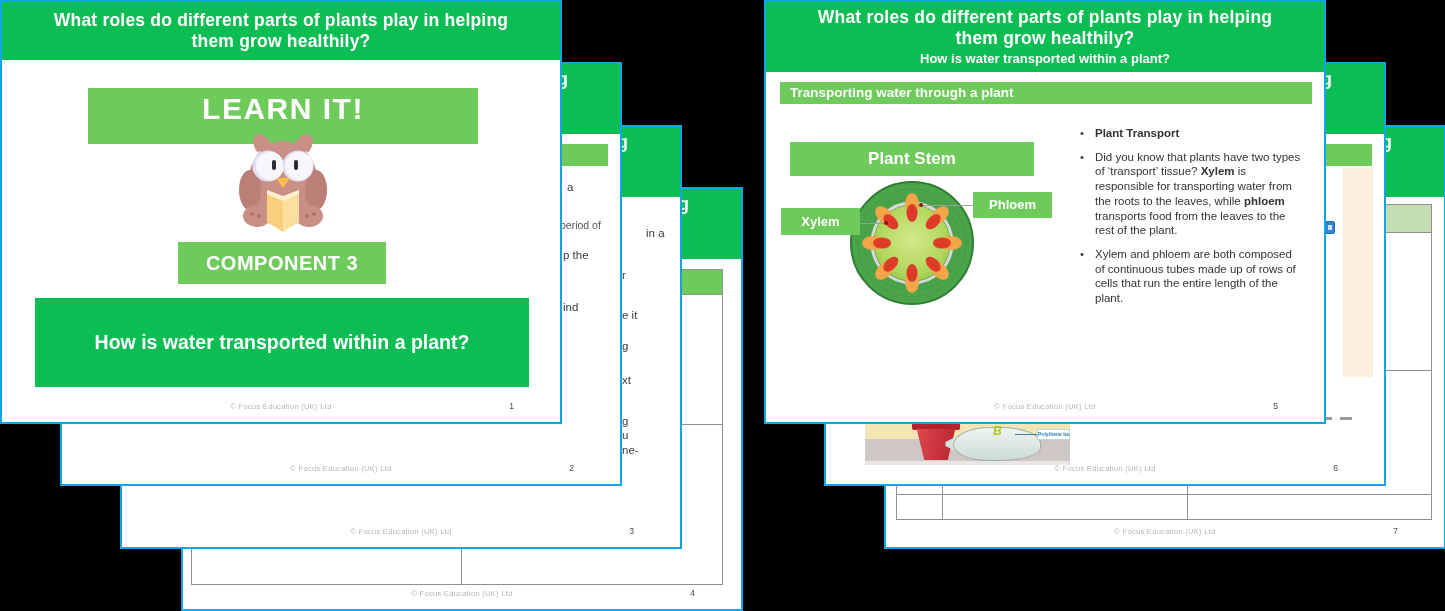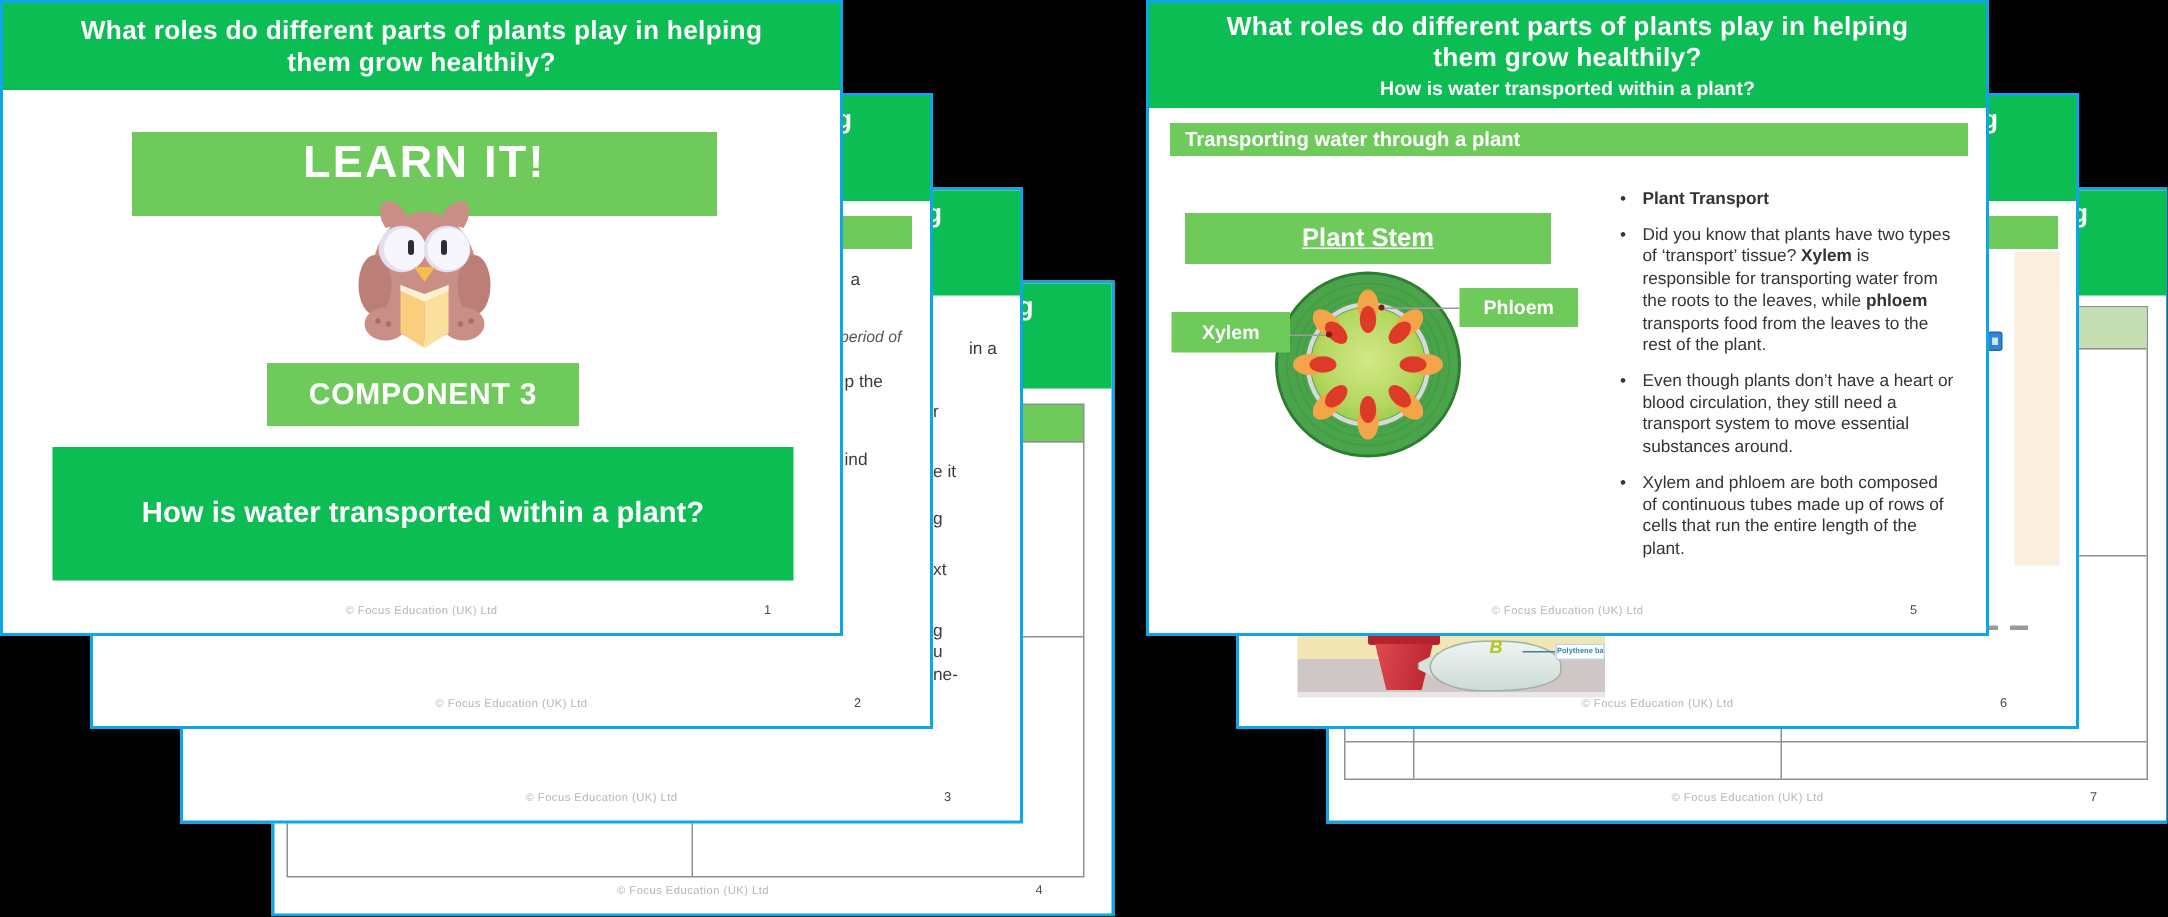--- a/index.html
+++ b/index.html
@@ -25,21 +25,21 @@
 
   
   .banner{position:absolute;background:#6fca5c;color:#fff;font-weight:bold;text-align:center;}
   .learn{left:86px;top:86px;width:390px;height:56px;font-size:30px;line-height:42px;letter-spacing:1.5px;}
   .comp{left:176px;top:240px;width:208px;height:42px;font-size:20px;line-height:42px;letter-spacing:.5px;}
   .qbanner{position:absolute;left:33px;top:296px;width:494px;height:89px;background:#0cbd53;
            color:#fff;font-weight:bold;font-size:19.5px;display:flex;align-items:center;
            justify-content:center;}
   .section-banner{left:14px;top:80px;width:532px;height:22px;font-size:13.5px;line-height:22px;
                   text-align:left;padding-left:10px;box-sizing:border-box;}
-  .stem-banner{left:24px;top:140px;width:244px;height:34px;font-size:17px;line-height:34px;text-decoration:underline;}
+  .stem-banner{left:24px;top:140px;width:244px;height:34px;font-size:17px;line-height:34px;}
   .xylem-box{left:15px;top:206px;width:79px;height:27px;font-size:13px;line-height:27px;}
   .phloem-box{left:207px;top:190px;width:79px;height:26px;font-size:13px;line-height:26px;}
 
   
   .footer{position:absolute;left:0;right:0;bottom:8px;height:12px;}
   .copy{position:absolute;left:0;right:0;text-align:center;font-size:7.5px;color:#b5b5b5;letter-spacing:.3px;}
   .pnum{position:absolute;right:46px;top:-1px;font-size:8.5px;color:#4a4a4a;}
 
   
   .connector{position:absolute;height:1px;background:#9d9d9d;}
@@ -51,21 +51,21 @@
   .stem-svg{position:absolute;left:75px;top:178px;}
 
   
   .bullets{position:absolute;left:300px;top:112px;width:226px;margin:12px;padding:0;list-style:none;
            color:#333;font-size:11.5px;line-height:1.28;}
   .bullets li{position:relative;padding-left:17px;margin-bottom:9px;}
   .bullets li::before{content:"•";position:absolute;left:2px;top:0;}
 
   
   .frag{position:absolute;font-size:11.5px;color:#3a3a3a;white-space:nowrap;}
-  .frag-i{font-style:italic;font-size:10.5px;color:#555;}
+  .frag-i{font-size:10.5px;color:#555;}
 
   
   .tbl{position:absolute;border:1px solid #8f8f8f;box-sizing:border-box;background:#fff;}
   .tbl4{left:8px;top:80px;width:532px;height:316px;}
   .tbl7{left:10px;top:77px;width:536px;height:316px;}
   .tbl .thead{position:absolute;left:0;right:0;top:0;border-bottom:1px solid #8f8f8f;}
   .tbl4 .thead{height:24px;background:#6fca5c;}
   .tbl7 .thead{height:27px;background:#c4deb2;}
   .hrule{position:absolute;left:0;right:0;height:1px;background:#8f8f8f;}
   .vrule{position:absolute;top:0;bottom:0;width:1px;background:#8f8f8f;}
@@ -298,21 +298,20 @@
     <div class="connector xy-line"></div>
     <div class="dot xy-dot"></div>
     <div class="banner xylem-box">Xylem</div>
     <div class="connector ph-line"></div>
     <div class="dot ph-dot"></div>
     <div class="banner phloem-box">Phloem</div>
 
     <ul class="bullets">
         <li><b>Plant Transport</b></li>
         <li><span>Did you know that plants have two types of ‘transport’ tissue? </span><b>Xylem</b><span> is responsible for transporting water from the roots to the leaves, while </span><b>phloem</b><span> transports food from the leaves to the rest of the plant.</span></li>
-        <li><span>Even though plants don’t have a heart or blood circulation, they still need a transport system to move essential substances around.</span></li>
         <li><span>Xylem and phloem are both composed of continuous tubes made up of rows of cells that run the entire length of the plant.</span></li>
       </ul>
 
     <div class="footer">
       <span class="copy">© Focus Education (UK) Ltd</span>
       <span class="pnum">5</span>
     </div>
   </div>
 
 </div>

